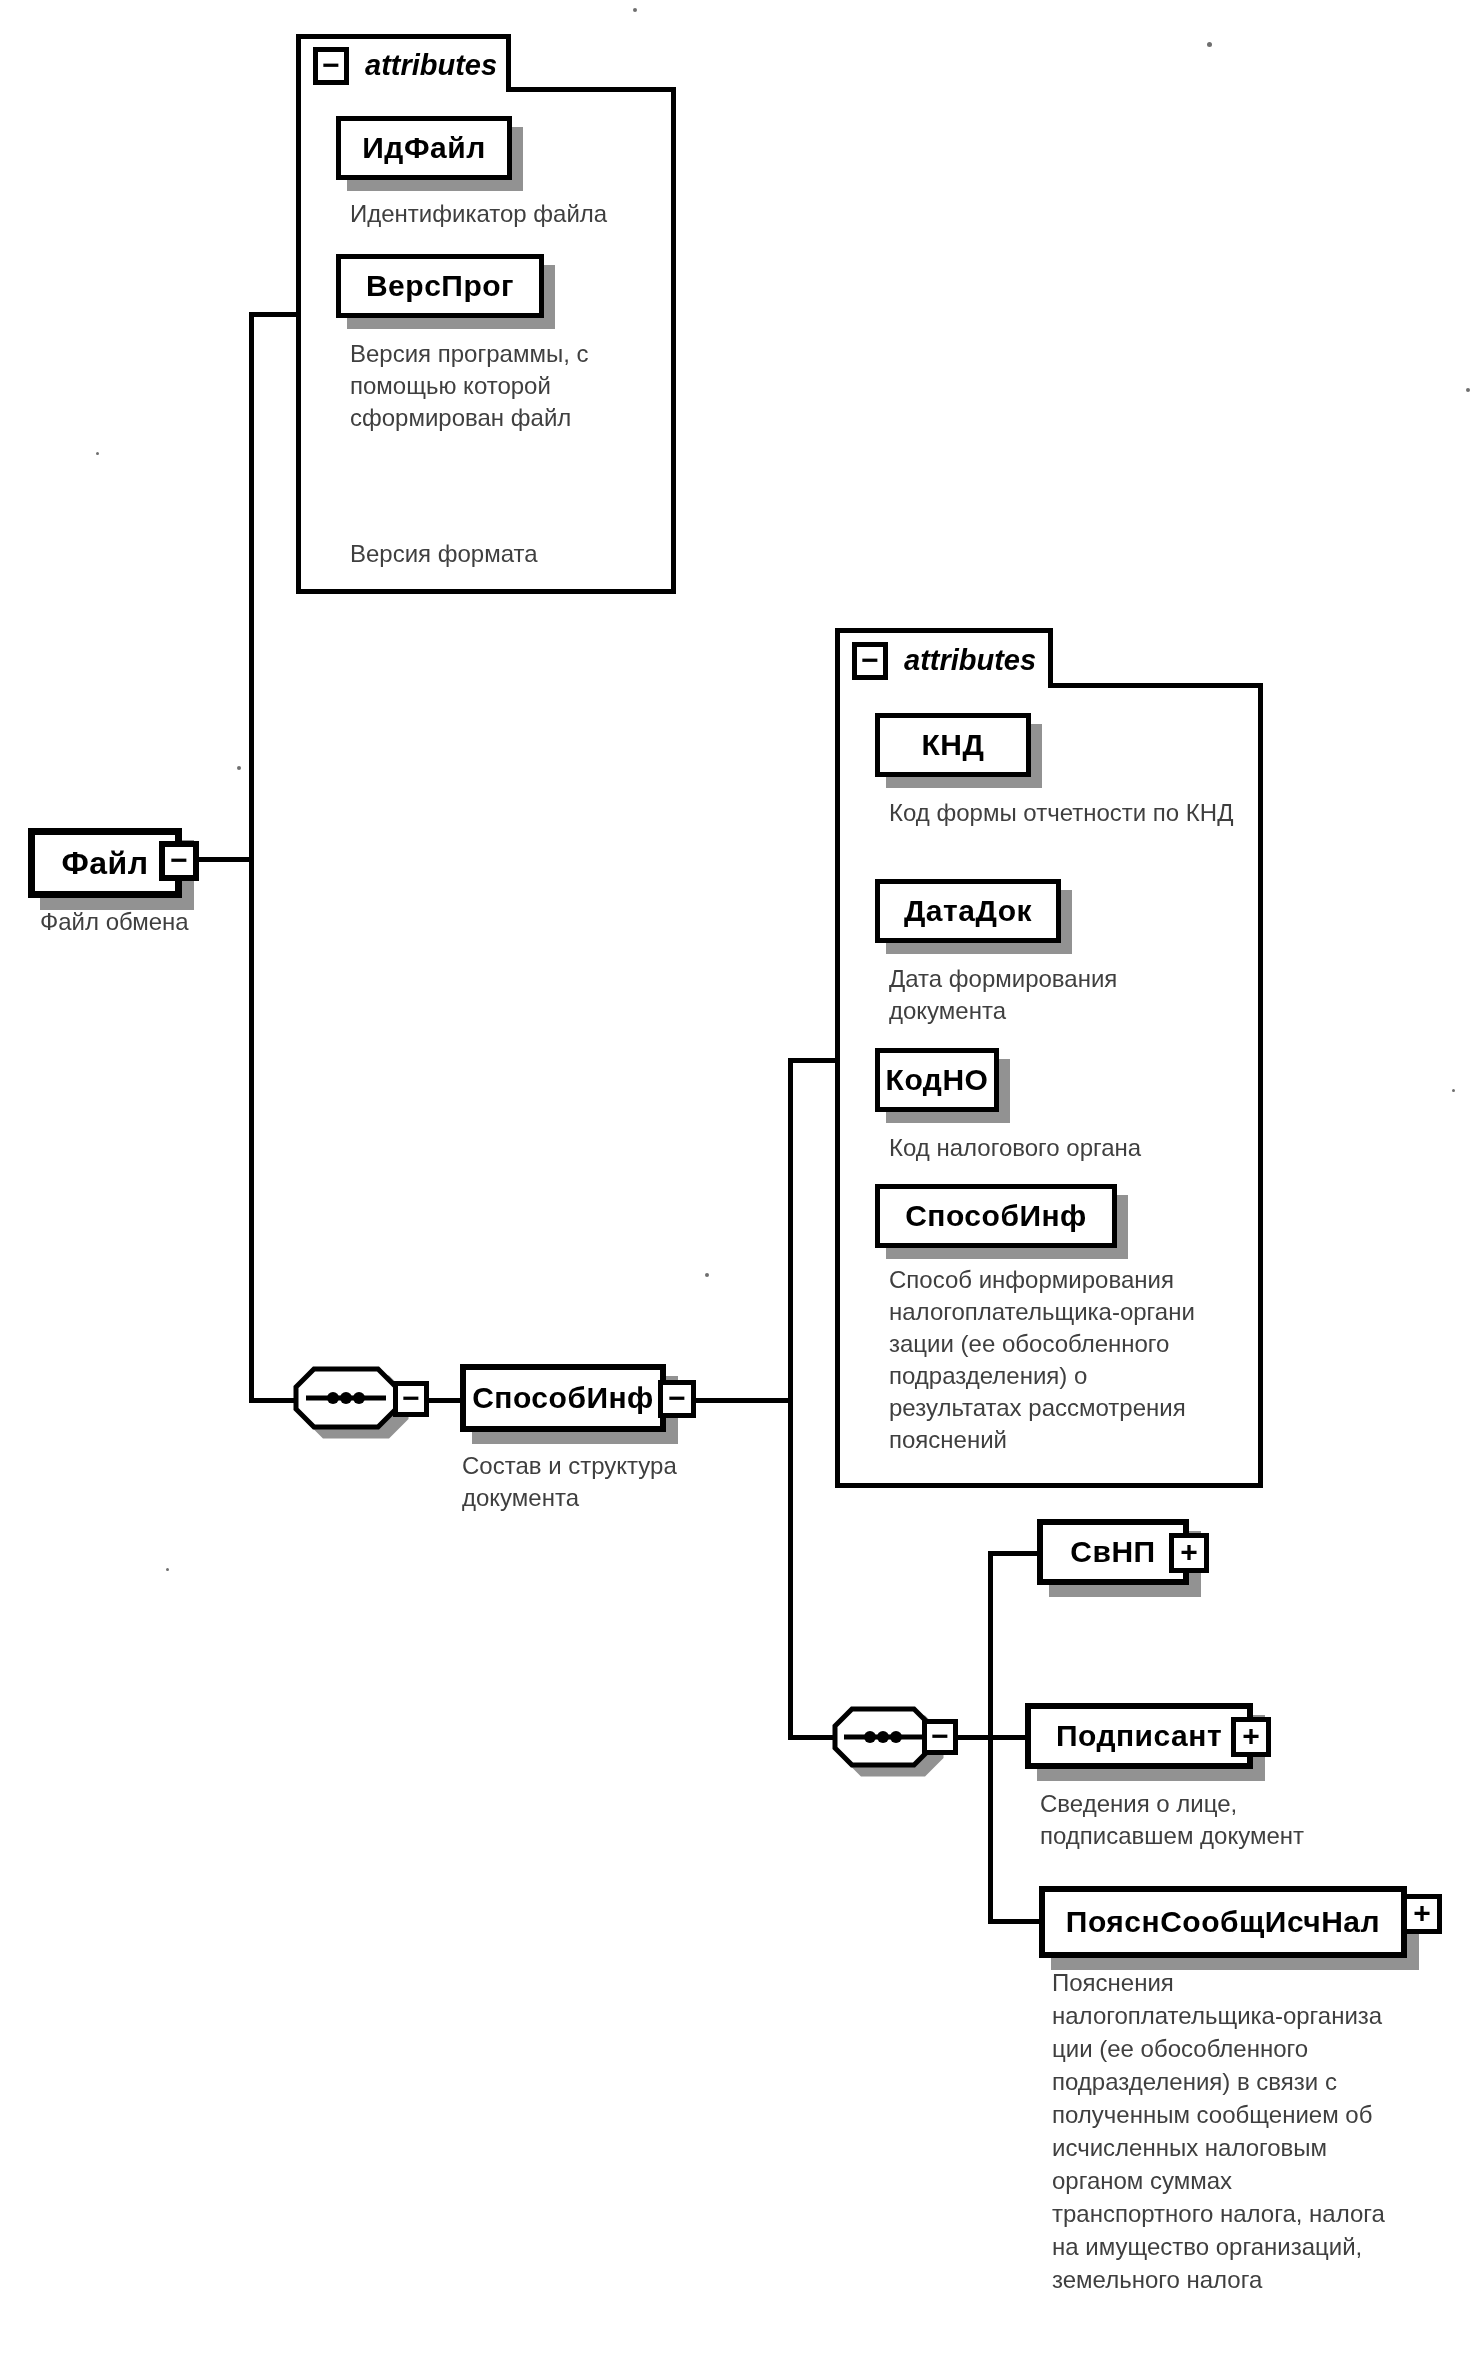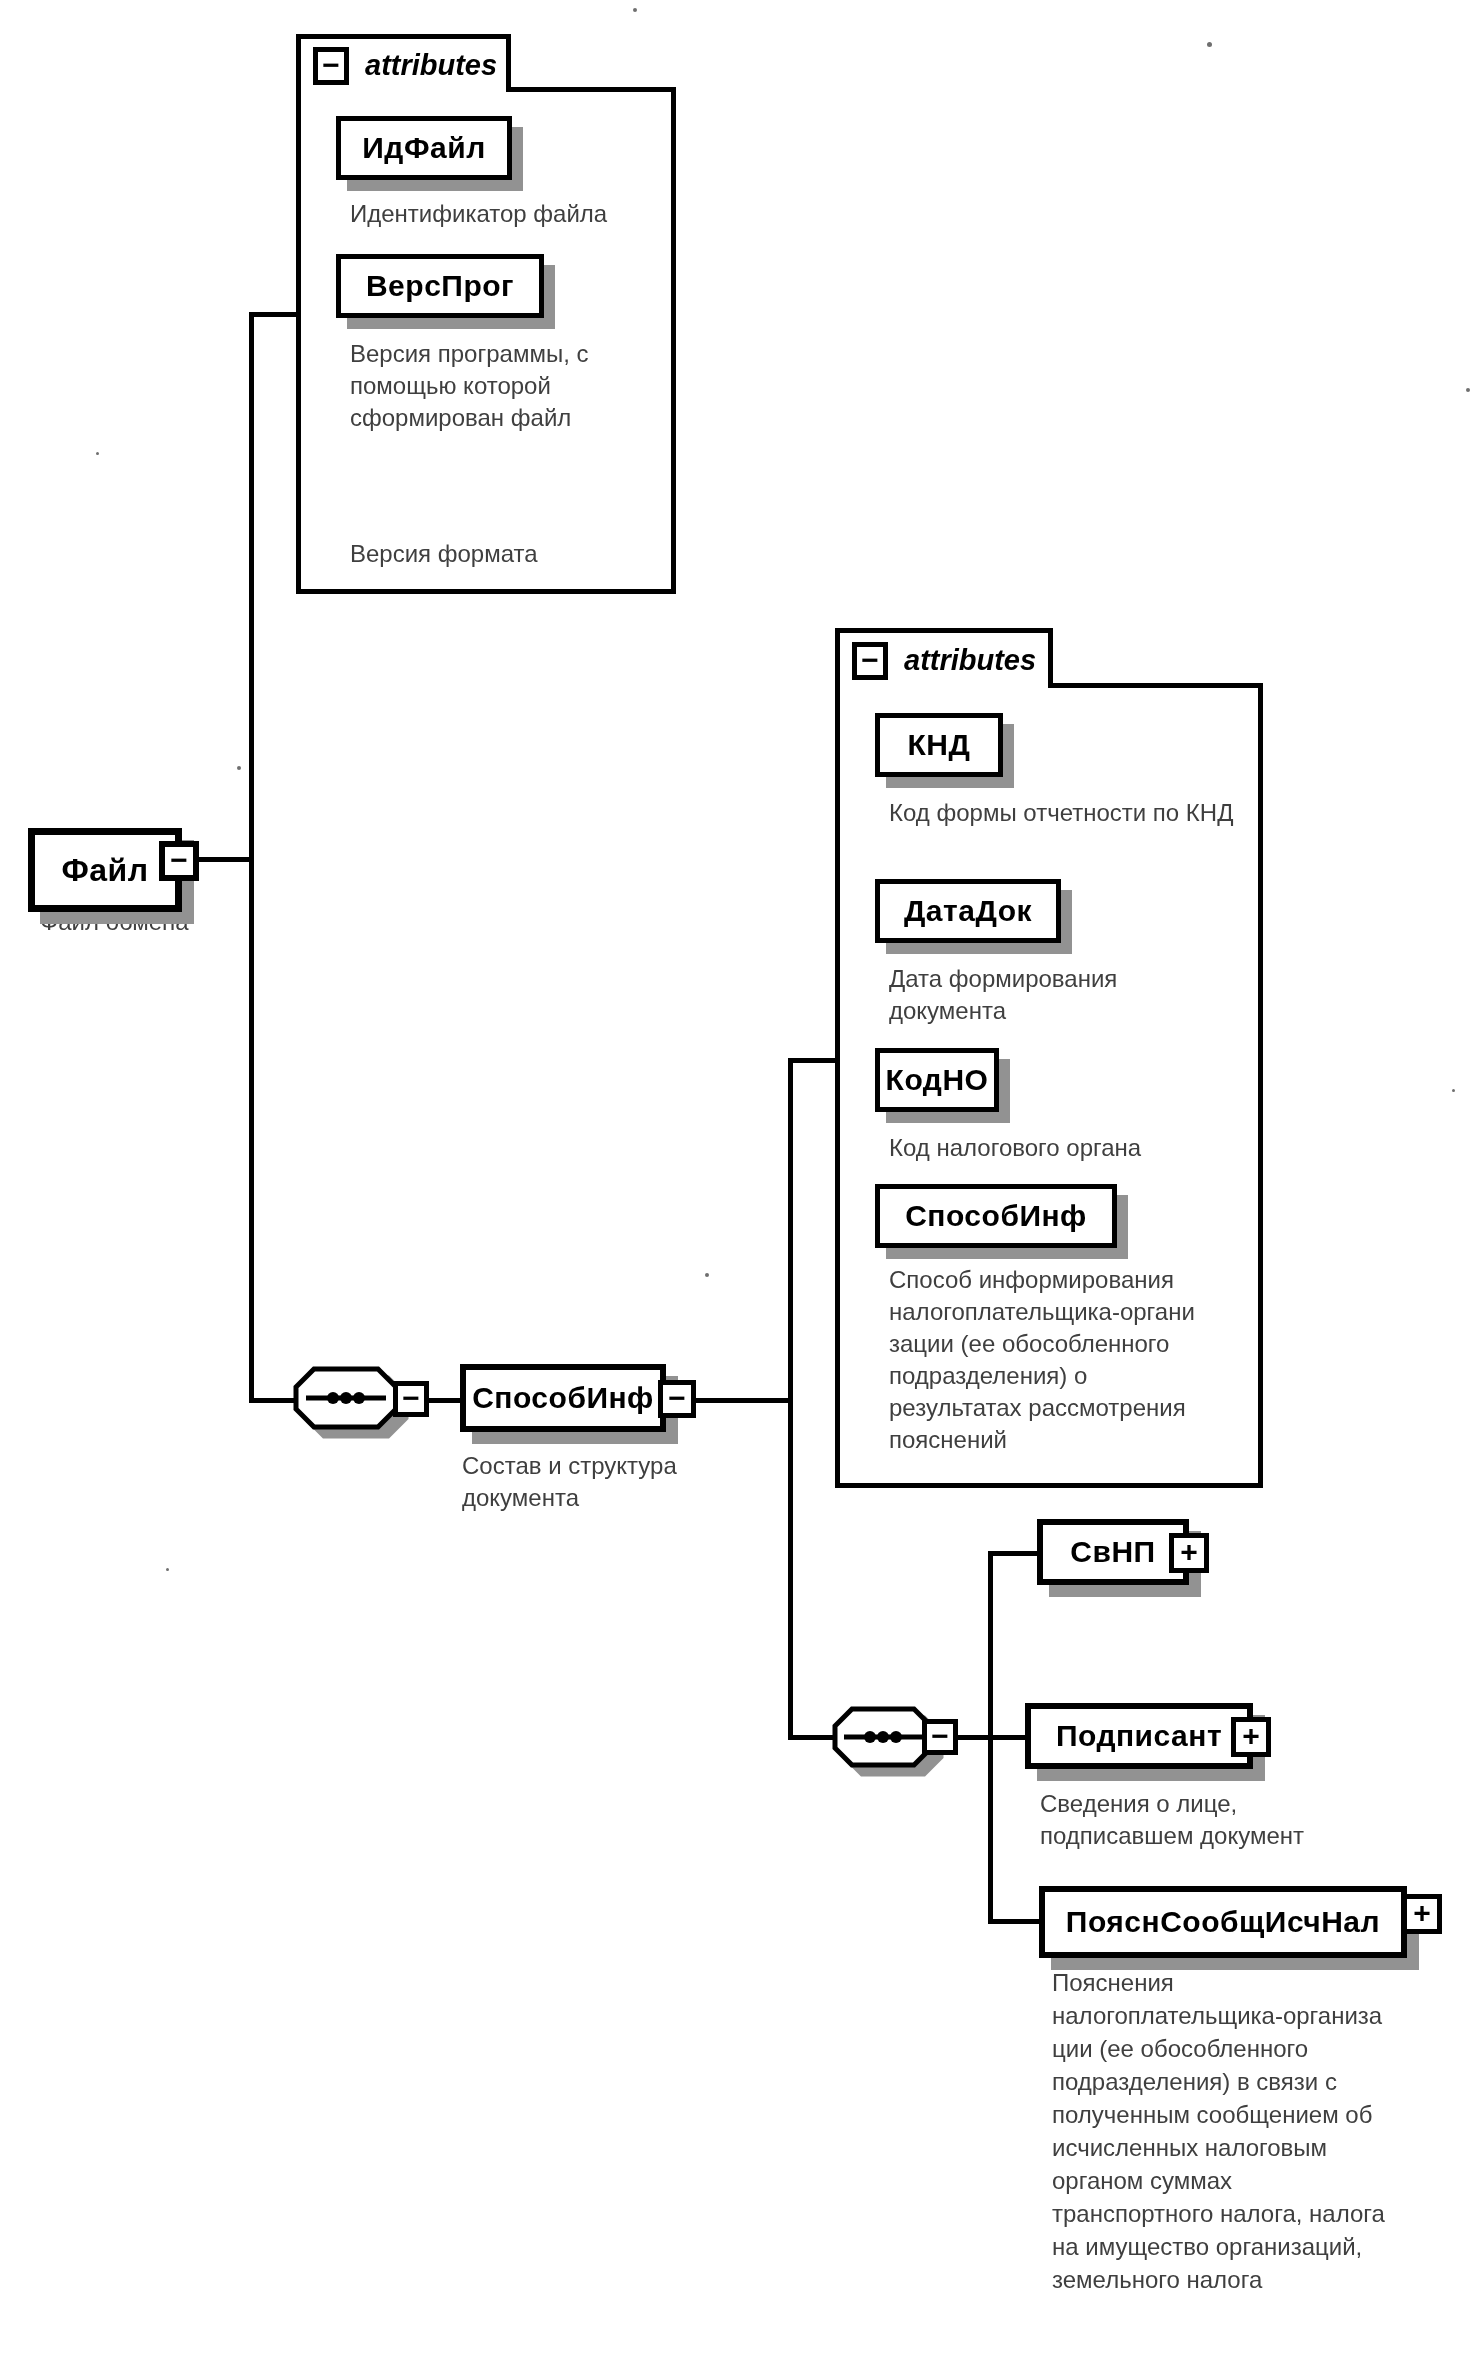--- a/index.html
+++ b/index.html
@@ -54,21 +54,21 @@
   <div class="hline" style="left:427px;top:1398px;width:35px"></div>
   <div class="hline" style="left:692px;top:1398px;width:100px"></div>
   <div class="vline" style="left:788px;top:1058px;height:682px"></div>
   <div class="hline" style="left:788px;top:1058px;width:47px"></div>
   <div class="hline" style="left:788px;top:1735px;width:46px"></div>
   <div class="hline" style="left:956px;top:1735px;width:70px"></div>
   <div class="vline" style="left:988px;top:1551px;height:373px"></div>
   <div class="hline" style="left:988px;top:1551px;width:50px"></div>
   <div class="hline" style="left:988px;top:1919px;width:52px"></div>
 
-  <div class="ebox" style="left:28px;top:828px;width:154px;height:84px;border-width:7px;font-size:32px">
+  <div class="ebox" style="left:28px;top:828px;width:154px;height:70px;border-width:7px;font-size:32px">
     <span>Файл</span>
   </div>
   <div class="toggle" style="left:159px;top:841px;width:40px;height:40px;border-width:6px">
     <span>−</span>
   </div>
   <div class="desc" style="left:40px;top:906px;width:240px">Файл обмена</div>
 
   <div class="attr-main" style="left:296px;top:87px;width:380px;height:507px"></div>
   <div class="attr-tab" style="left:296px;top:34px;width:215px;height:58px">
     <div class="toggle" style="width:36px;height:38px">
@@ -109,21 +109,21 @@
   <div class="desc" style="left:462px;top:1450px;width:245px">Состав и структура документа</div>
 
   <div class="attr-main" style="left:835px;top:683px;width:428px;height:805px"></div>
   <div class="attr-tab" style="left:835px;top:628px;width:218px;height:60px">
     <div class="toggle" style="width:36px;height:38px">
       <span>−</span>
     </div>
     <span class="attr-label">attributes</span>
   </div>
 
-  <div class="abox" style="left:875px;top:713px;width:128px">
+  <div class="abox" style="left:875px;top:713px;width:156px">
     <span>КНД</span>
   </div>
   <div class="desc" style="left:889px;top:797px;width:345px">Код формы отчетности по КНД</div>
 
   <div class="abox" style="left:875px;top:879px;width:186px">
     <span>ДатаДок</span>
   </div>
   <div class="desc" style="left:889px;top:963px;width:270px">Дата формирования документа</div>
 
   <div class="abox" style="left:875px;top:1048px;width:124px">

